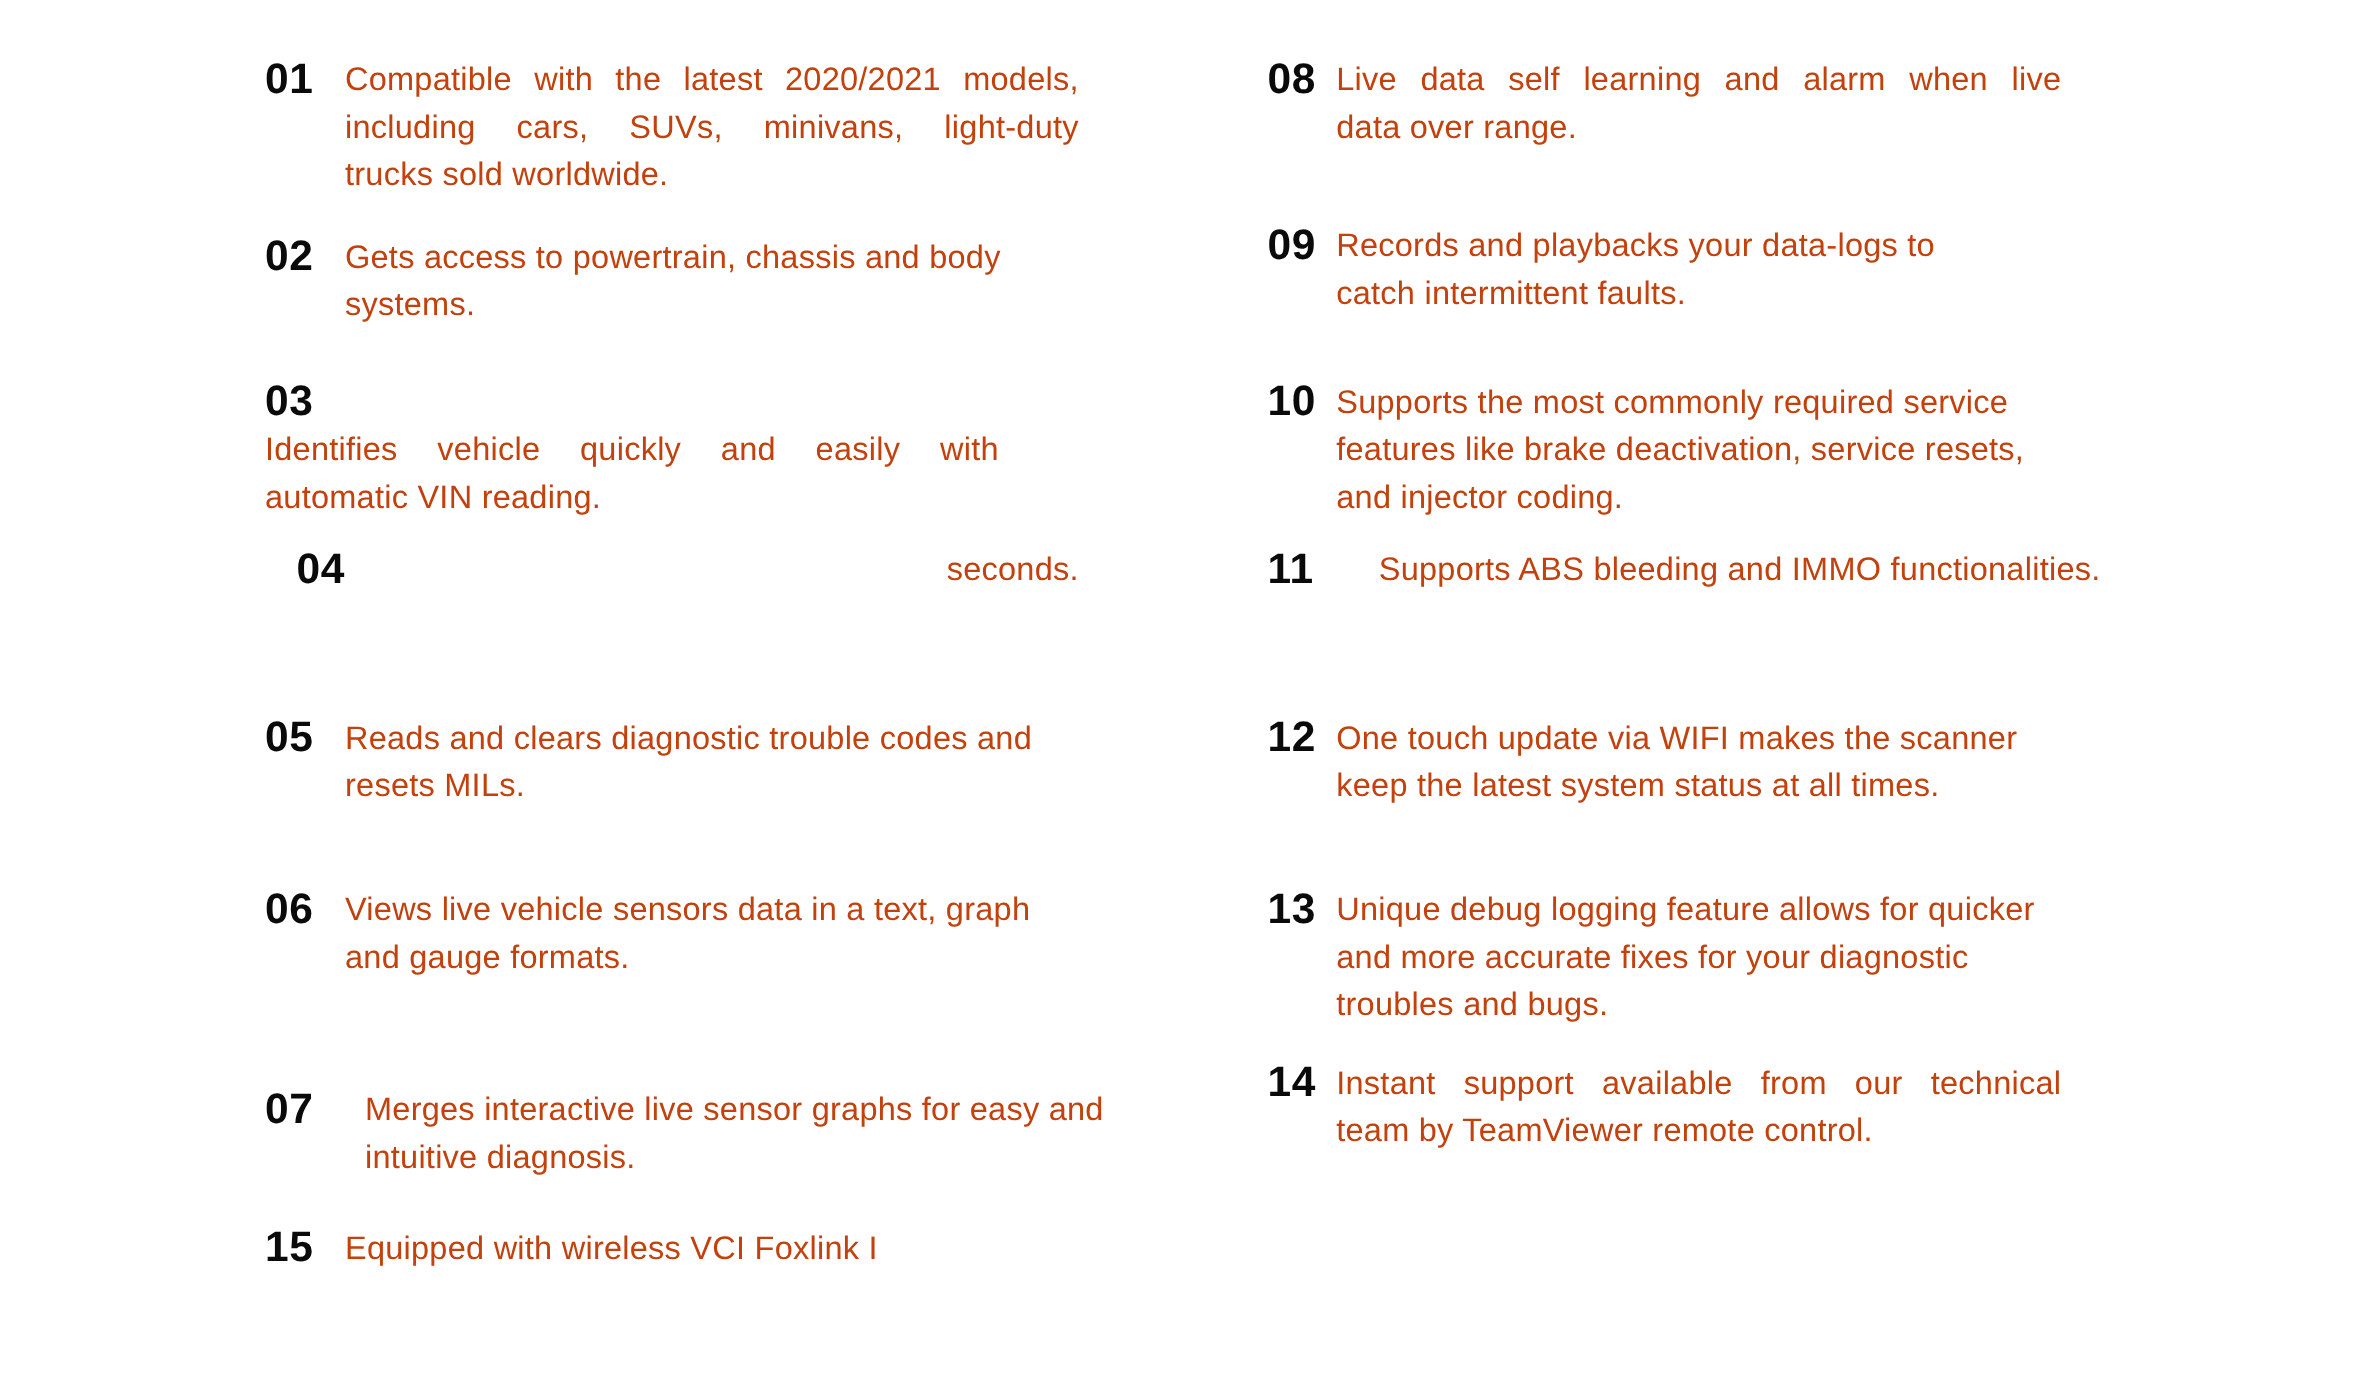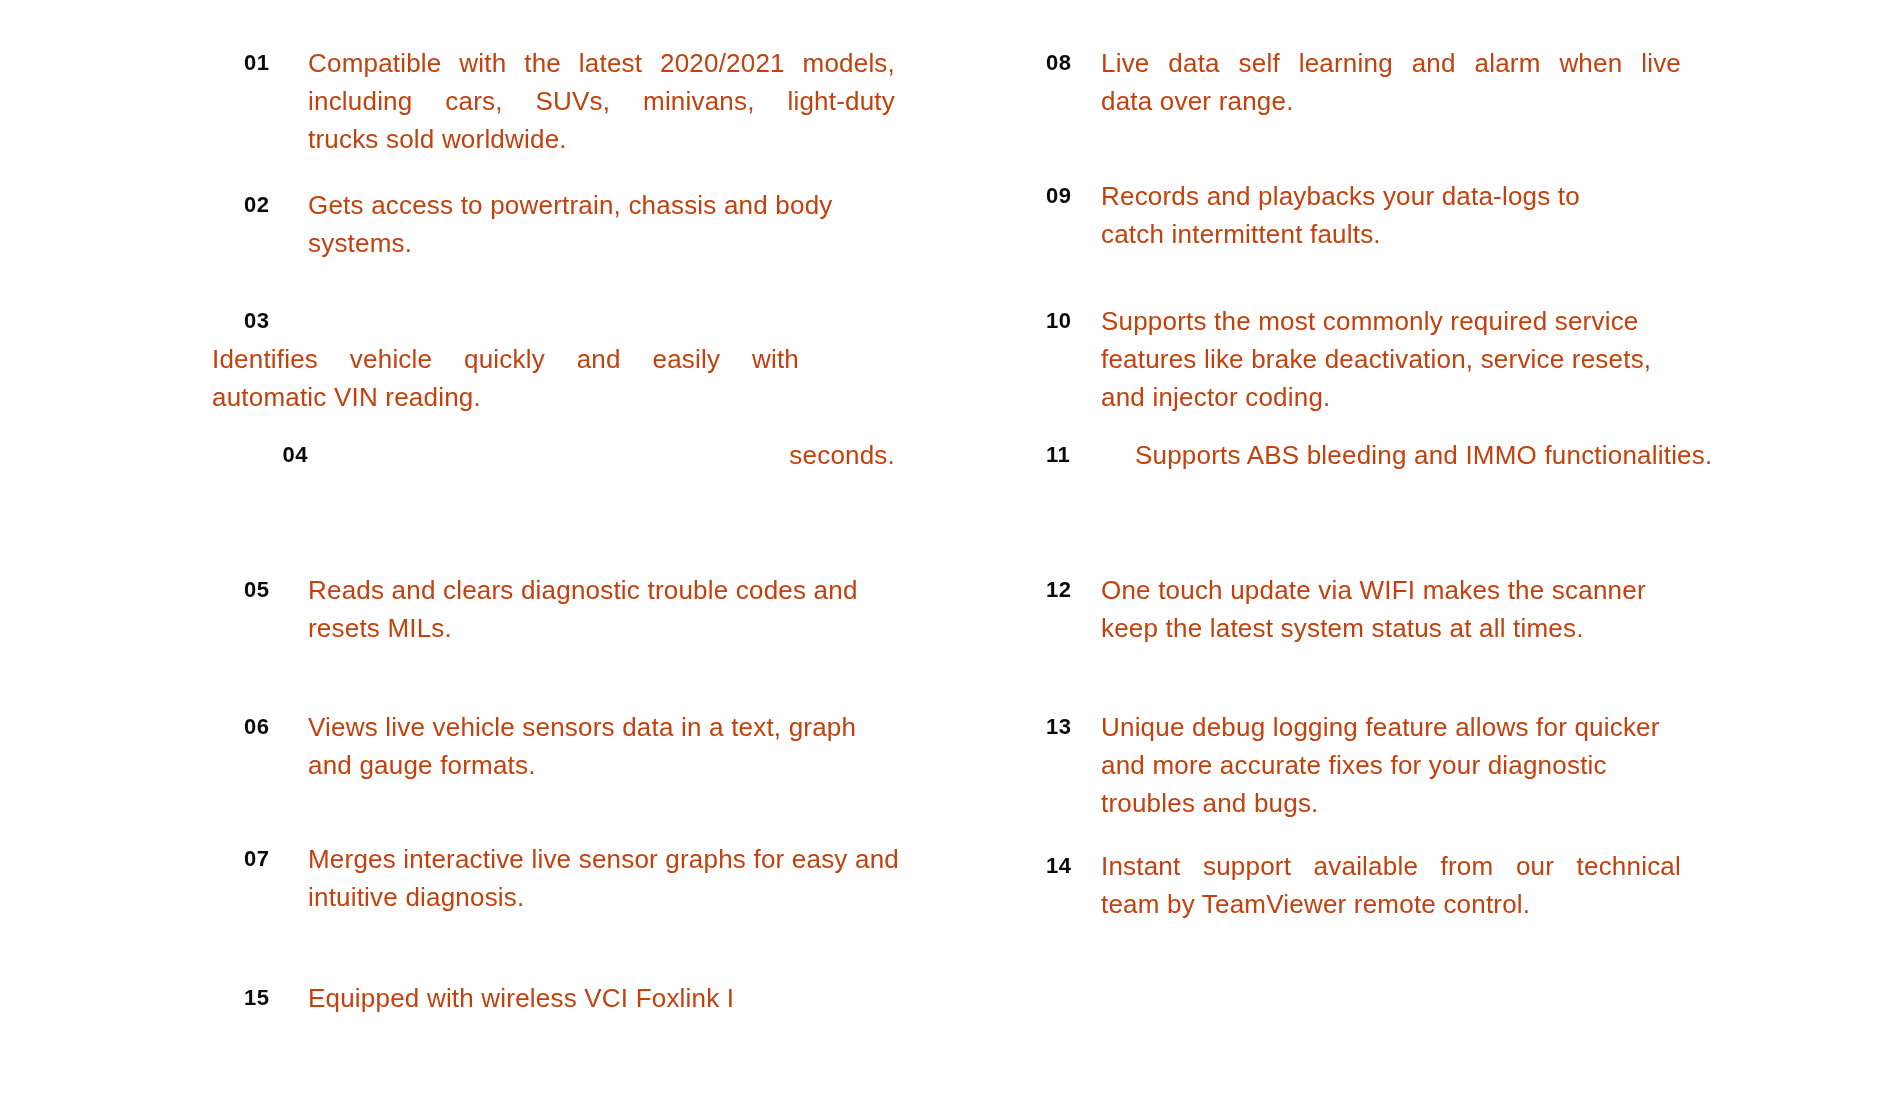--- a/index.html
+++ b/index.html
@@ -16,25 +16,24 @@
     font-family: "Liberation Sans", "DejaVu Sans", sans-serif;
   }
   .feature-item {
     position: absolute;
     display: flex;
     align-items: flex-start;
   }
   .feature-item .num {
     flex: 0 0 auto;
     font-weight: 700;
-    font-size: 22px;
+    font-size: 34px;
     line-height: 38px;
     color: #0a0a0a;
     letter-spacing: 0.5px;
-    margin-left: 32px;
   }
   .feature-item .text {
     flex: 0 0 auto;
   }
   .line {
     font-size: 26px;
     line-height: 38px;
     color: #c2410c;
     letter-spacing: 0.2px;
     white-space: nowrap;
@@ -47,21 +46,21 @@
   
   .col-left .feature-item { left: 212px; }
   .col-left .num  { width: 64px; }
   .col-left .text { width: 587px; }
   .col-left .feature-item:nth-of-type(1) { top: 44px;  }
   .col-left .feature-item:nth-of-type(2) { top: 186px; }
   .col-left .feature-item:nth-of-type(3) { top: 302px; flex-direction: column; }
   .col-left .feature-item:nth-of-type(4) { top: 436px; text-align: right; }
   .col-left .feature-item:nth-of-type(5) { top: 571px; }
   .col-left .feature-item:nth-of-type(6) { top: 708px; }
-  .col-left .feature-item:nth-of-type(7) { top: 840px; }
+  .col-left .feature-item:nth-of-type(7) { top: 868px; gap: 16px; }
   .col-left .feature-item:nth-of-type(8) { top: 979px; }
   
   .col-right .feature-item { left: 1014px; }
   .col-right .num  { width: 55px; }
   .col-right .text { width: 580px; }
   .col-right .feature-item:nth-of-type(1) { top: 44px;  }
   .col-right .feature-item:nth-of-type(2) { top: 177px; }
   .col-right .feature-item:nth-of-type(3) { top: 302px; }
   .col-right .feature-item:nth-of-type(4) { top: 436px; gap: 34px; }
   .col-right .feature-item:nth-of-type(5) { top: 571px; }

